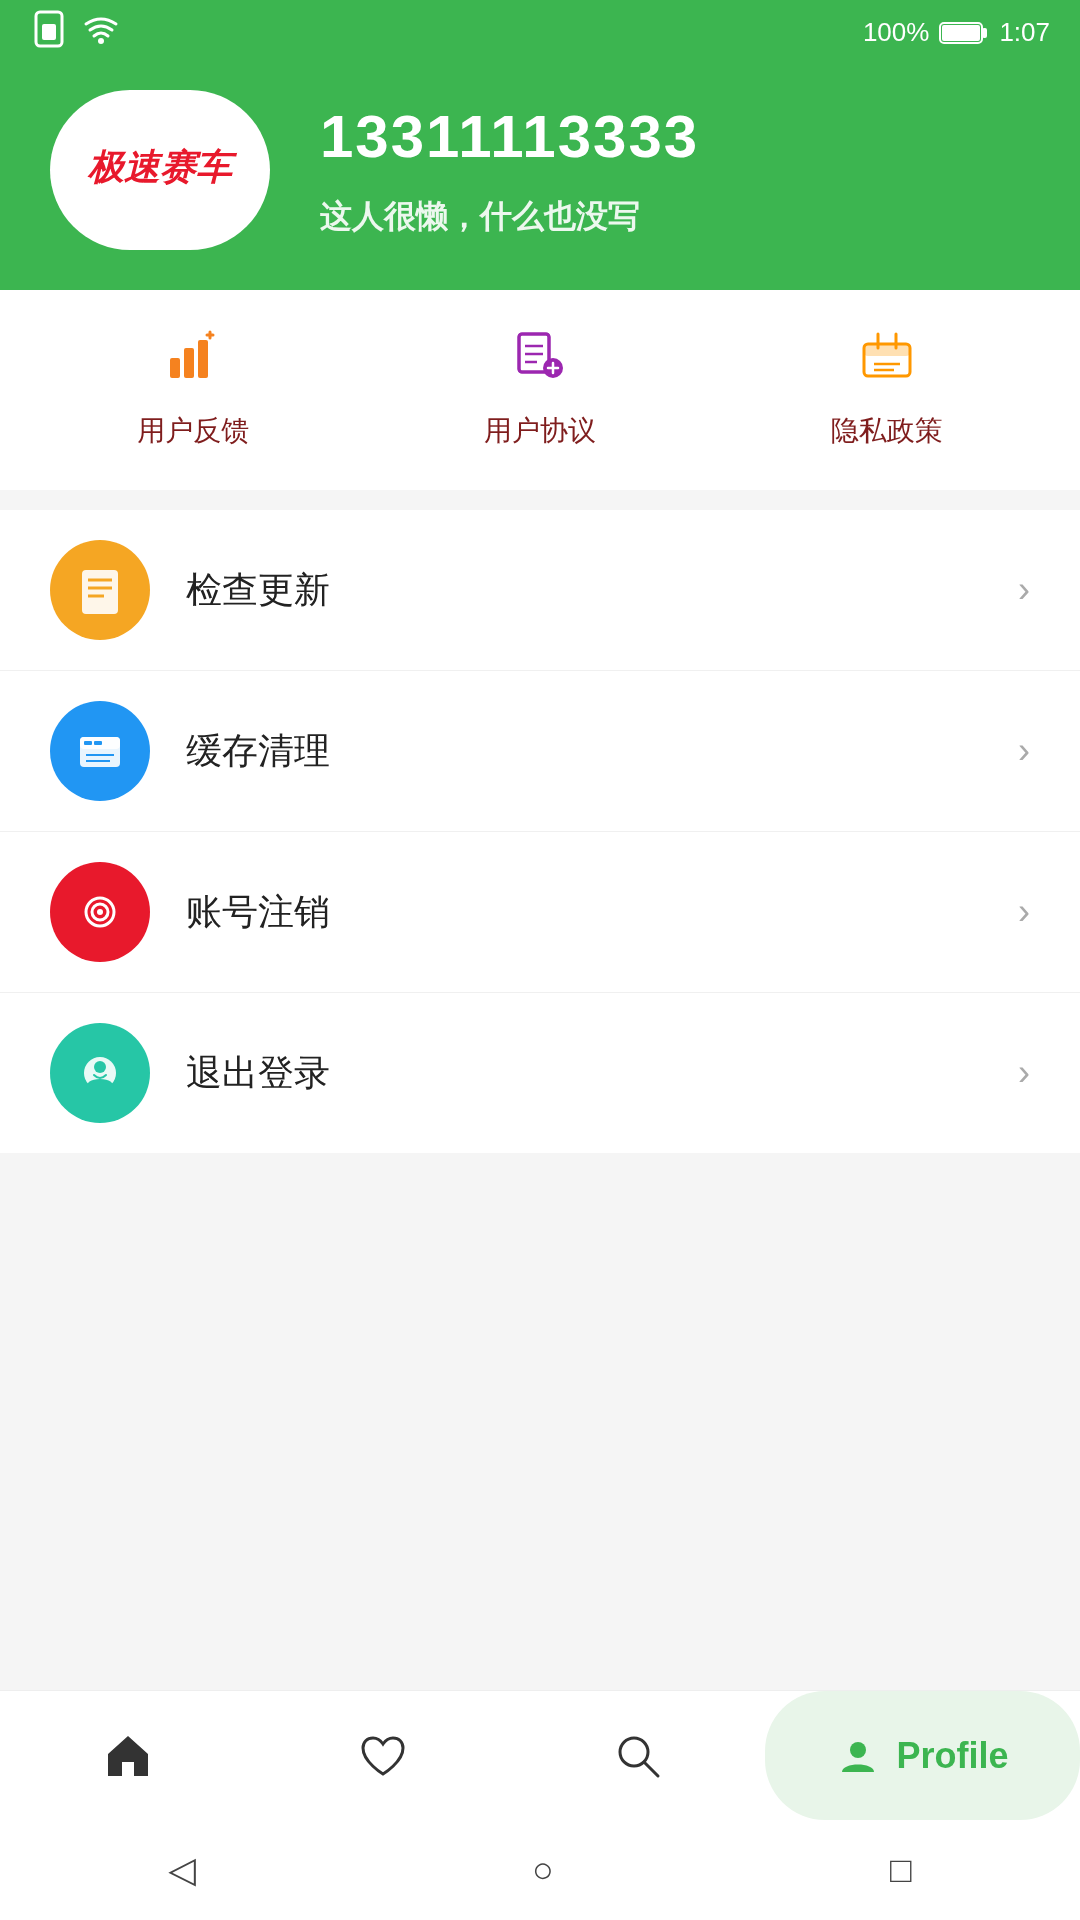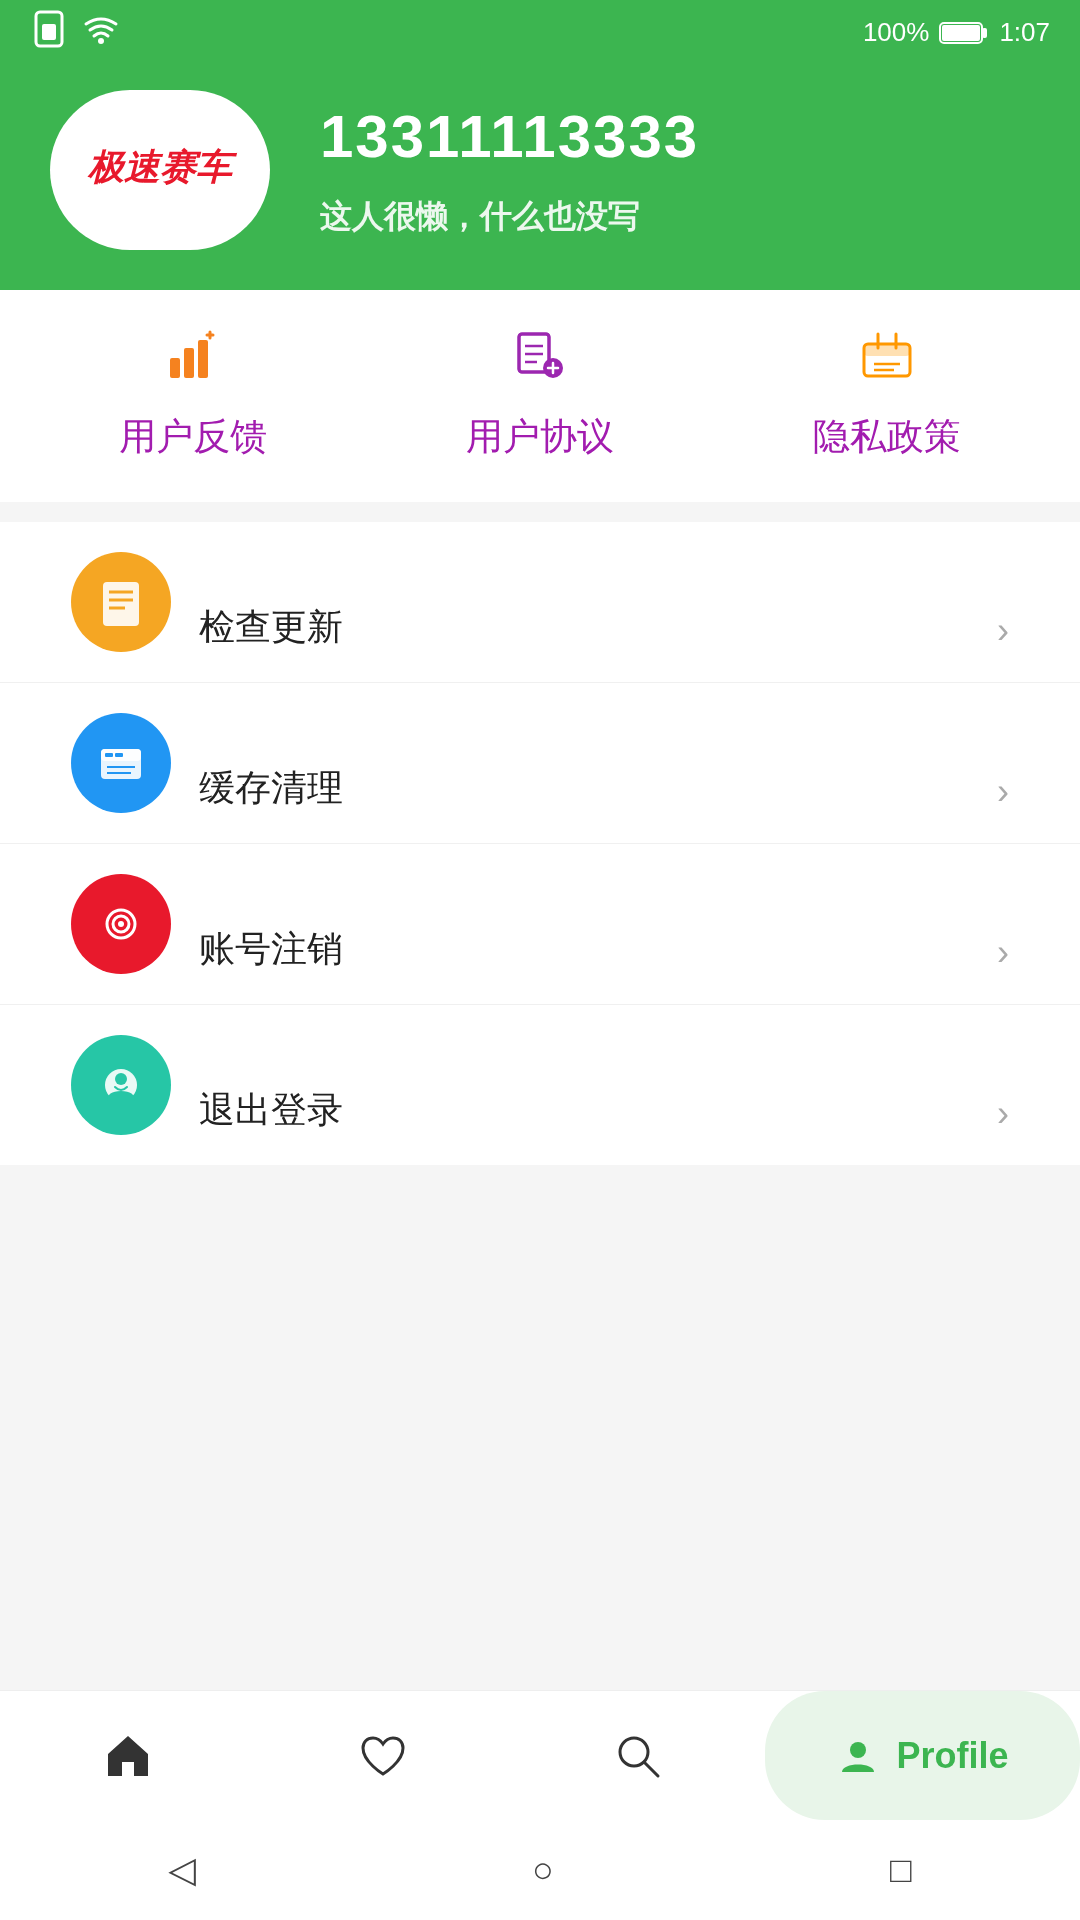--- a/index.html
+++ b/index.html
@@ -95,37 +95,37 @@
       display: flex;
       flex-direction: column;
       align-items: center;
       gap: 16px;
       cursor: pointer;
     }
     .action-icon {
       font-size: 54px;
     }
     .action-label {
-      font-size: 37px;
-      color: #a21caf;
+      font-size: 28px;
+      color: #7f1d1d;
       font-family: Liberation Mono, monospace;
     }
 
     
     .menu-list {
       background: #fff;
       margin-top: 20px;
     }
     .menu-item {
       display: flex;
-      align-items: flex-end;
-      padding: 30px 71px;
+      align-items: center;
+      padding: 30px 50px;
       border-bottom: 1px solid #f0f0f0;
       cursor: pointer;
-      gap: 28px;
+      gap: 36px;
     }
     .menu-item:last-child {
       border-bottom: none;
     }
     .menu-icon-wrap {
       width: 100px;
       height: 100px;
       border-radius: 50%;
       display: flex;
       align-items: center;

